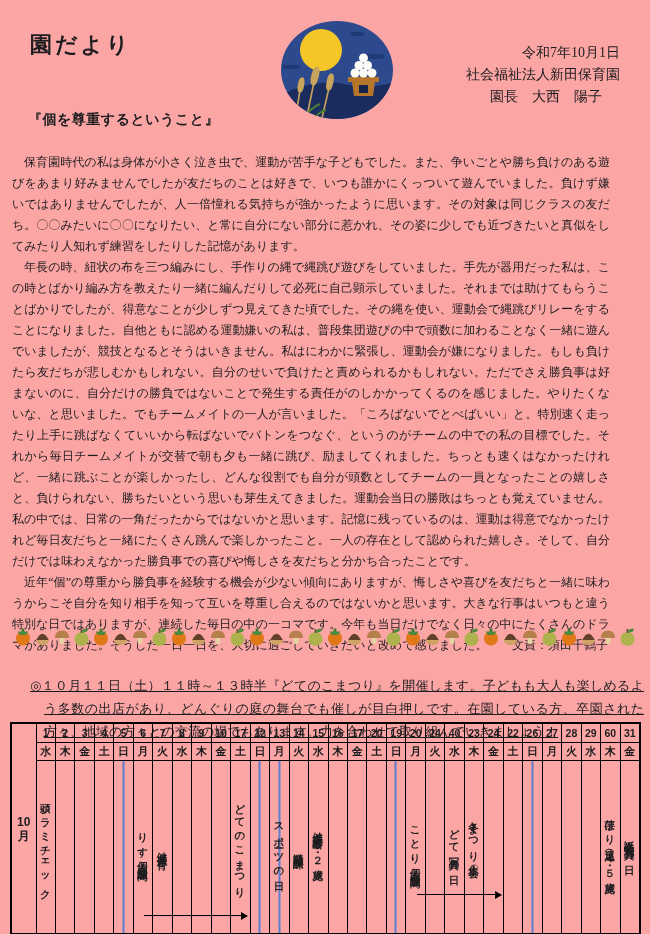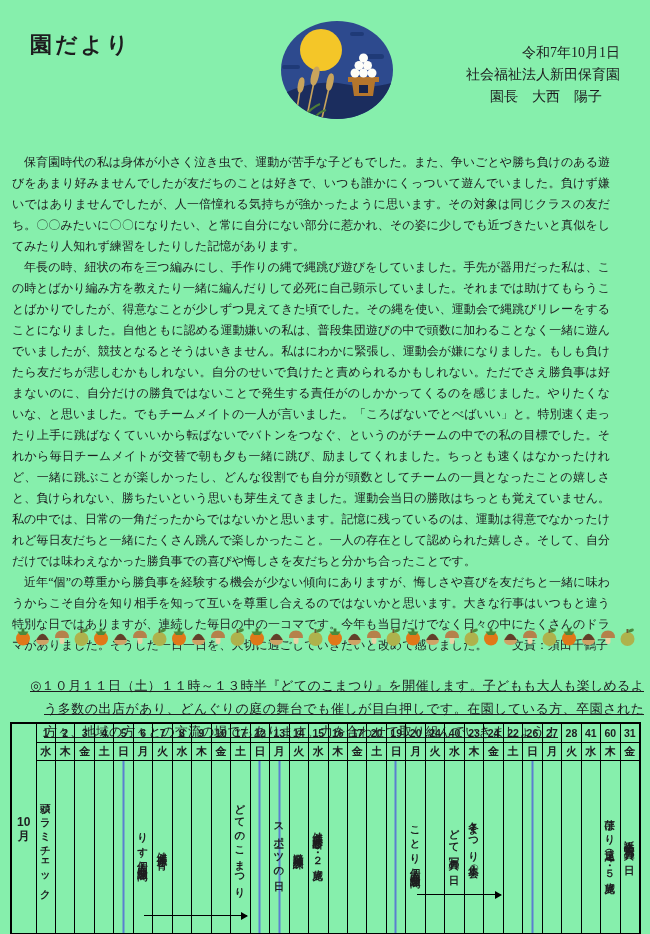--- a/index.html
+++ b/index.html
@@ -1,16 +1,16 @@
 <!DOCTYPE html>
 <html><head>
 <meta charset="utf-8">
 <style>
   html,body{margin:0;padding:0;background:#fff;}
-  .page{position:relative;width:650px;height:934px;background:#86efac;overflow:hidden;
+  .page{position:relative;width:650px;height:934px;background:#fca5a5;overflow:hidden;
         font-family:"Liberation Serif","DejaVu Serif",serif;color:#1d1d1f;}
 
   .nl-title{position:absolute;left:30px;top:30px;font-size:22px;font-weight:bold;letter-spacing:3px;}
 
   .moon{position:absolute;left:274px;top:20px;}
 
   .hdr-right{position:absolute;right:30px;top:42px;text-align:right;font-size:14px;line-height:22px;}
   .hdr-right .principal{padding-right:18px;text-align:right;}
 
   .art-title{position:absolute;left:28px;top:111px;font-size:14px;font-weight:bold;letter-spacing:.5px;}
@@ -86,20 +86,21 @@
       </g>
     </svg>
   </div>
 
   <div class="hdr-right">
     <div>令和7年10月1日</div>
     <div>社会福祉法人新田保育園</div>
     <div class="principal">園長　大西　陽子</div>
   </div>
 
+  <div class="art-title">『個を尊重するということ』</div>
 
   <div class="art-body">
     <p>保育園時代の私は身体が小さく泣き虫で、運動が苦手な子どもでした。また、争いごとや勝ち負けのある遊びをあまり好みませんでしたが友だちのことは好きで、いつも誰かにくっついて遊んでいました。負けず嫌いではありませんでしたが、人一倍憧れる気持ちが強かったように思います。その対象は同じクラスの友だち。〇〇みたいに〇〇になりたい、と常に自分にない部分に惹かれ、その姿に少しでも近づきたいと真似をしてみたり人知れず練習をしたりした記憶があります。</p>
     <p>年長の時、紐状の布を三つ編みにし、手作りの縄で縄跳び遊びをしていました。手先が器用だった私は、この時とばかり編み方を教えたり一緒に編んだりして必死に自己顕示していました。それまでは助けてもらうことばかりでしたが、得意なことが少しずつ見えてきた頃でした。その縄を使い、運動会で縄跳びリレーをすることになりました。自他ともに認める運動嫌いの私は、普段集団遊びの中で頭数に加わることなく一緒に遊んでいましたが、競技となるとそうはいきません。私はにわかに緊張し、運動会が嫌になりました。もしも負けたら友だちが悲しむかもしれない。自分のせいで負けたと責められるかもしれない。ただでさえ勝負事は好まないのに、自分だけの勝負ではないことで発生する責任がのしかかってくるのを感じました。やりたくないな、と思いました。でもチームメイトの一人が言いました。「ころばないでとべばいい」と。特別速く走ったり上手に跳ばなくていいから転ばないでバトンをつなぐ、というのがチームの中での私の目標でした。それから毎日チームメイトが交替で朝も夕も一緒に跳び、励ましてくれました。ちっとも速くはなかったけれど、一緒に跳ぶことが楽しかったし、どんな役割でも自分が頭数としてチームの一員となったことの嬉しさと、負けられない、勝ちたいという思いも芽生えてきました。運動会当日の勝敗はちっとも覚えていません。私の中では、日常の一角だったからではないかと思います。記憶に残っているのは、運動は得意でなかったけれど毎日友だちと一緒にたくさん跳んで楽しかったこと。一人の存在として認められた嬉しさ。そして、自分だけでは味わえなかった勝負事での喜びや悔しさを友だちと分かち合ったことです。</p>
     <p class="p-rel"><span>近年“個”の尊重から勝負事を経験する機会が少ない傾向にありますが、悔しさや喜びを友だちと一緒に味わうからこそ自分を知り相手を知って互いを尊重し合えるのではないかと思います。大きな行事はいつもと違う特別な日ではありますが、連続した毎日の中の一コマです。今年も当日だけでなく日々の中にたくさんのドラマがありました。そうした一日一日を、大切に過ごしていきたいと改めて感じました。</span><span class="sig">文責：須田千鶴子</span></p>
   </div>
 
   <div class="divider">
     <svg id="fruit-svg" width="624" height="20" viewBox="0 0 624 20">
       <g id="fruit-tile">
@@ -330,21 +331,21 @@
             <td>19</td>
             <td>20</td>
             <td>24</td>
             <td>40</td>
             <td>23</td>
             <td>24</td>
             <td>22</td>
             <td>26</td>
             <td>27</td>
             <td>28</td>
-            <td>41</td>
+            <td>29</td>
             <td>60</td>
             <td>31</td>
           </tr>
       <tr class="r-dow" id="cal-dows">
             <td>水</td>
             <td>木</td>
             <td>金</td>
             <td>土</td>
             <td>日</td>
             <td>月</td>

